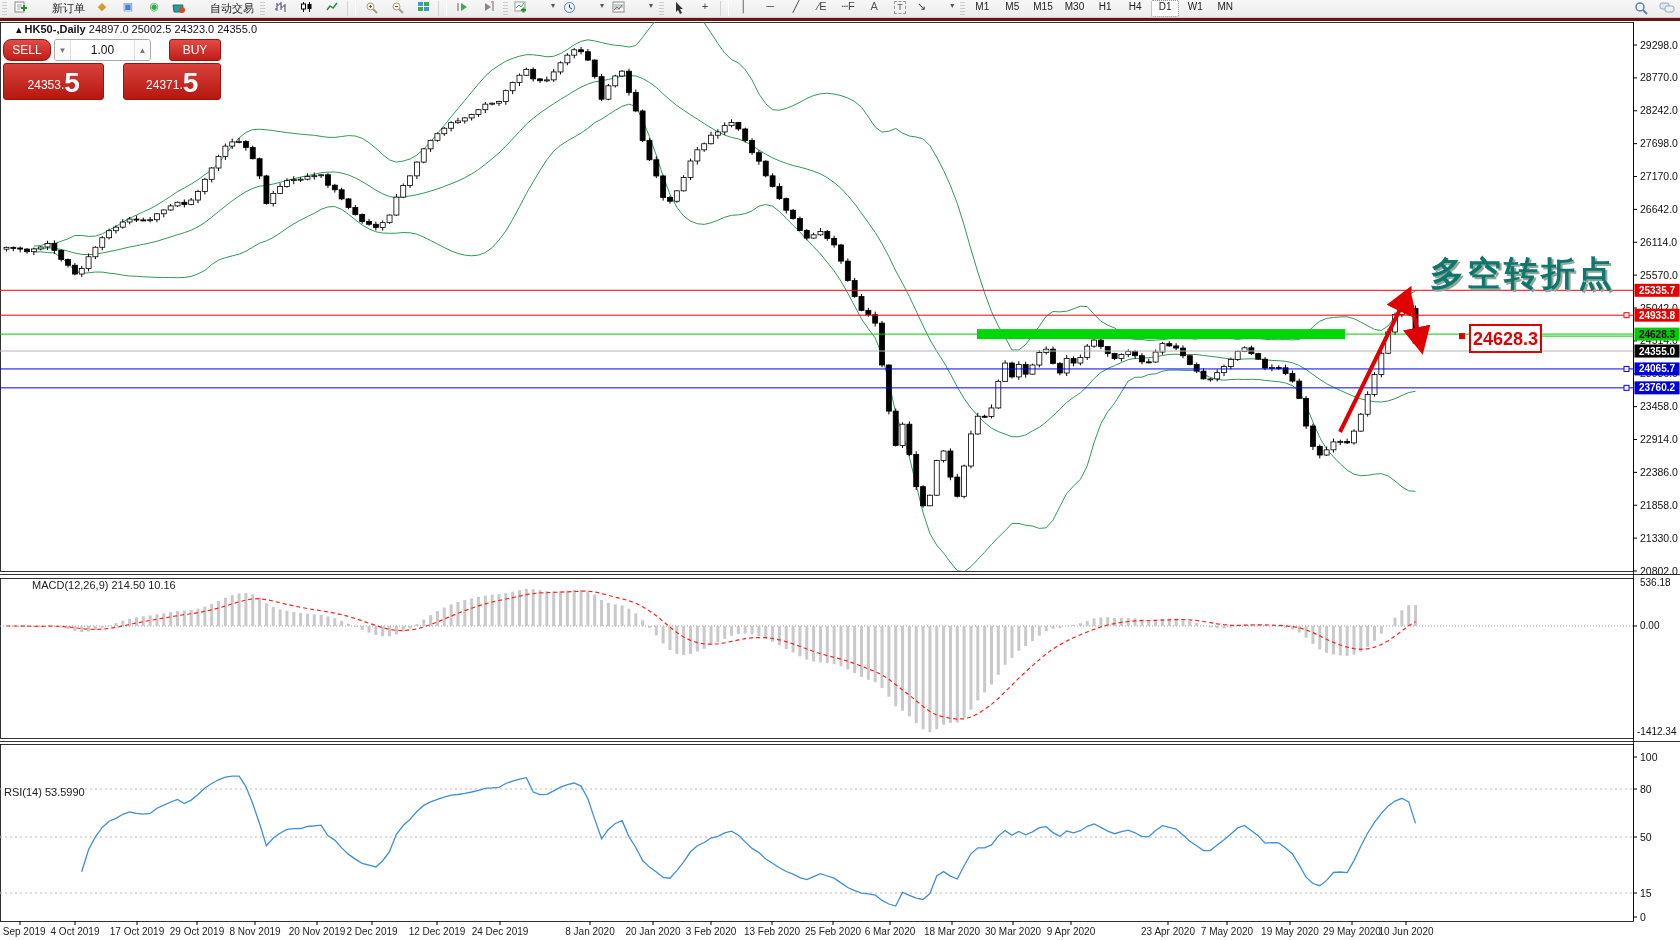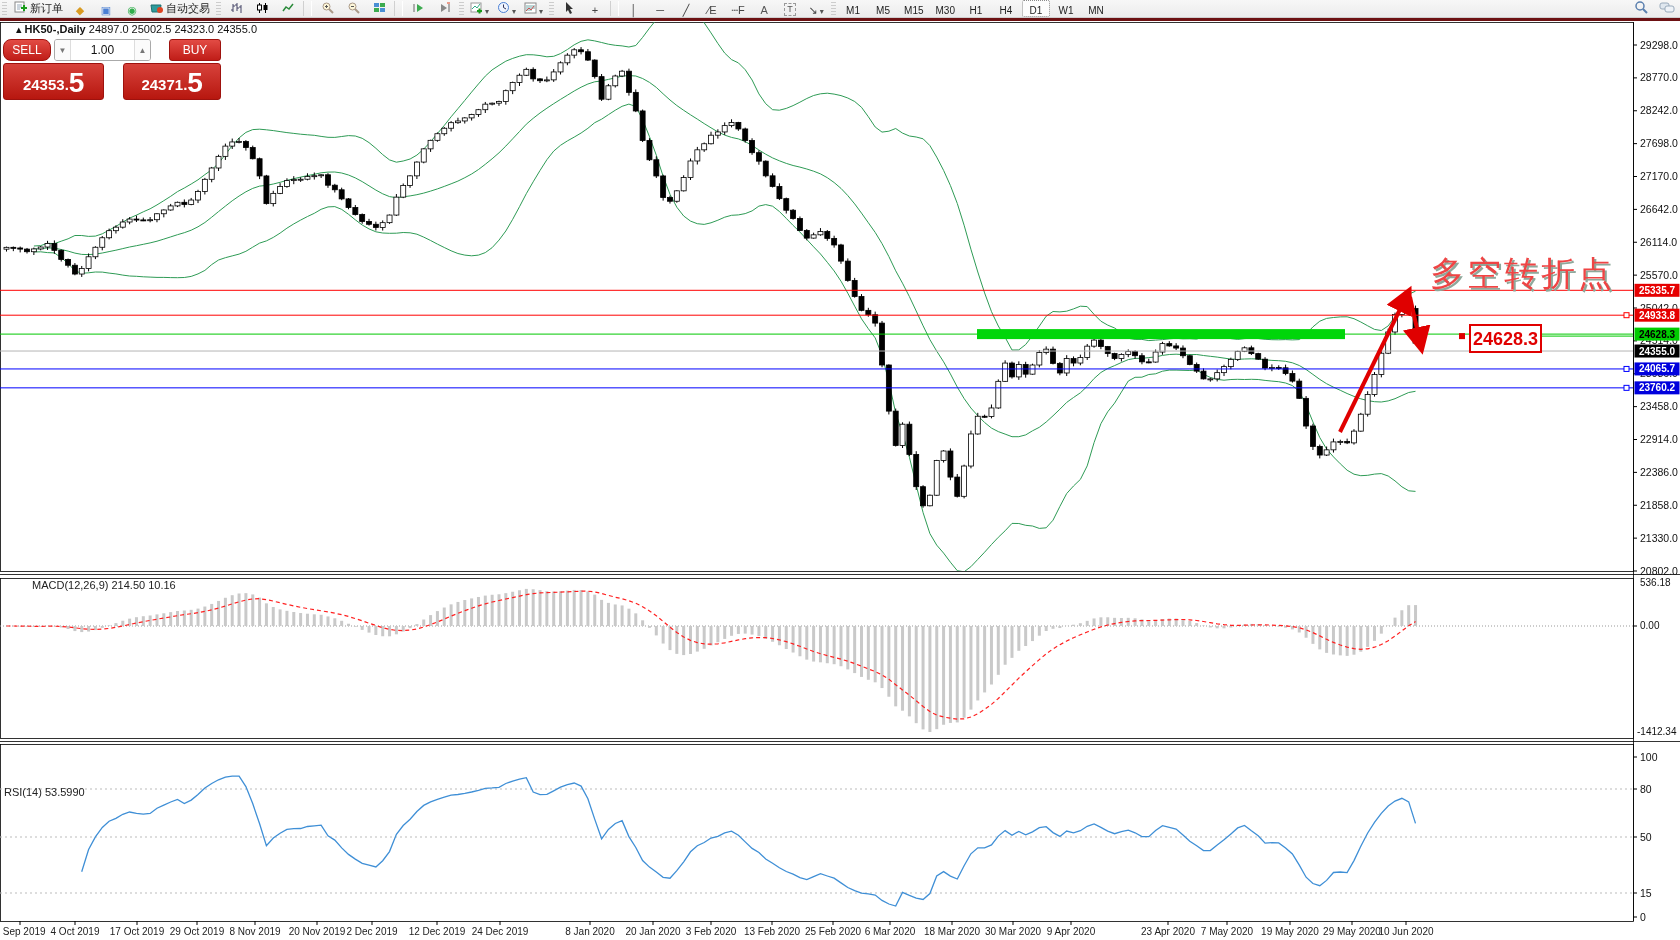--- a/index.html
+++ b/index.html
@@ -1,22 +1,22 @@
 <!DOCTYPE html>
 <html><head>
 <meta charset="utf-8">
 <style>
   html,body{margin:0;padding:0;width:1680px;height:940px;overflow:hidden;background:#fff;
     font-family:"Liberation Sans",sans-serif;}
   #root{position:relative;width:1680px;height:940px;}
   
   #toolbar{position:absolute;left:0;top:0;width:1680px;height:17px;background:linear-gradient(#f7f7f7,#ececec);
     border-bottom:1px solid #cfcfcf;display:flex;align-items:center;font-size:11px;color:#333;z-index:10;}
-  .tb-btn{height:15px;min-width:18px;display:flex;align-items:flex-end;justify-content:center;
-    padding:0 2px;margin:0 1px;border:1px solid transparent;border-radius:2px;cursor:default;}
+  .tb-btn{height:15px;min-width:18px;display:flex;align-items:flex-start;justify-content:center;
+    padding:0 2px;margin:0 1px;border:1px solid transparent;border-radius:2px;cursor:default;gap:22px;}
   .tb-btn.active{background:#fdfdfd;border:1px dotted #8a8a8a;}
   .tb-btn .lbl{margin-left:3px;font-size:11px;color:#222;}
   .tb-btn .caret{font-size:8px;color:#555;margin-left:2px;}
   .tb-sep{width:7px;height:15px;margin:0 2px;border-left:1px solid #d0d0d0;border-right:1px solid #fff;}
   .tb-grip{width:5px;height:13px;margin:0 2px;background:repeating-linear-gradient(#bbb 0 1px,transparent 1px 3px);opacity:.7;}
   .glyph{font-size:11px;line-height:11px;}
   .tf{font-size:10px;color:#222;padding:0 4px;}
   .tb-spacer{flex:1;}
   .boxedT{border:1px dashed #999;padding:0 2px;font-size:9px;}
   
@@ -32,27 +32,27 @@
   #sellbtn{width:46px;border-radius:8px;}
   #buybtn{width:50px;margin-left:18px;}
   #vol{flex:1;margin-left:3px;display:flex;border:1px solid #aaa;border-radius:3px;background:#fff;overflow:hidden;}
   #vol .mini{width:15px;display:flex;align-items:center;justify-content:center;color:#777;font-size:8px;background:#fbfbfb;}
   #vol .mini.left{border-right:1px solid #ddd;}
   #vol .mini.right{border-left:1px solid #ddd;}
   #vol .val{flex:1;display:flex;align-items:center;justify-content:center;font-size:12px;color:#111;text-align:center;}
   #ocp .row2{display:flex;height:37px;margin-top:2px;}
   .bigprice{background:linear-gradient(#d7423b,#b7170f);border:1px solid #9e120e;border-radius:3px;color:#fff;
     display:flex;align-items:flex-end;justify-content:center;padding-bottom:2px;}
-  .bigprice .sm{font-size:15px;font-weight:bold;line-height:24px;}
+  .bigprice .sm{font-size:12px;font-weight:normal;line-height:24px;}
   .bigprice .bg{font-size:28px;font-weight:bold;line-height:28px;}
   #sellprice{width:108px;}
   #buyprice{width:104px;margin-left:19px;}
   
-  #annot{position:absolute;left:1430px;top:251px;z-index:6;font-size:34px;font-weight:normal;letter-spacing:3px;
-    color:#ef4444;text-shadow:2px 2px 0 #8fa89b;white-space:nowrap;}
+  #annot{position:absolute;left:1430px;top:251px;z-index:6;font-size:34px;font-weight:bold;letter-spacing:3px;
+    color:#0f766e;text-shadow:2px 2px 0 #8fa89b;white-space:nowrap;}
   #macdlabel{position:absolute;left:4px;top:579px;font-size:11px;color:#222;z-index:6;padding-left:28px;}
   #rsilabel{position:absolute;left:4px;top:786px;font-size:11px;color:#222;z-index:6;}
 </style>
 </head>
 <body>
 <div id="root">
 
 <div id="toolbar">
       <div class="tb-grip"></div>
       <div class="tb-btn">

